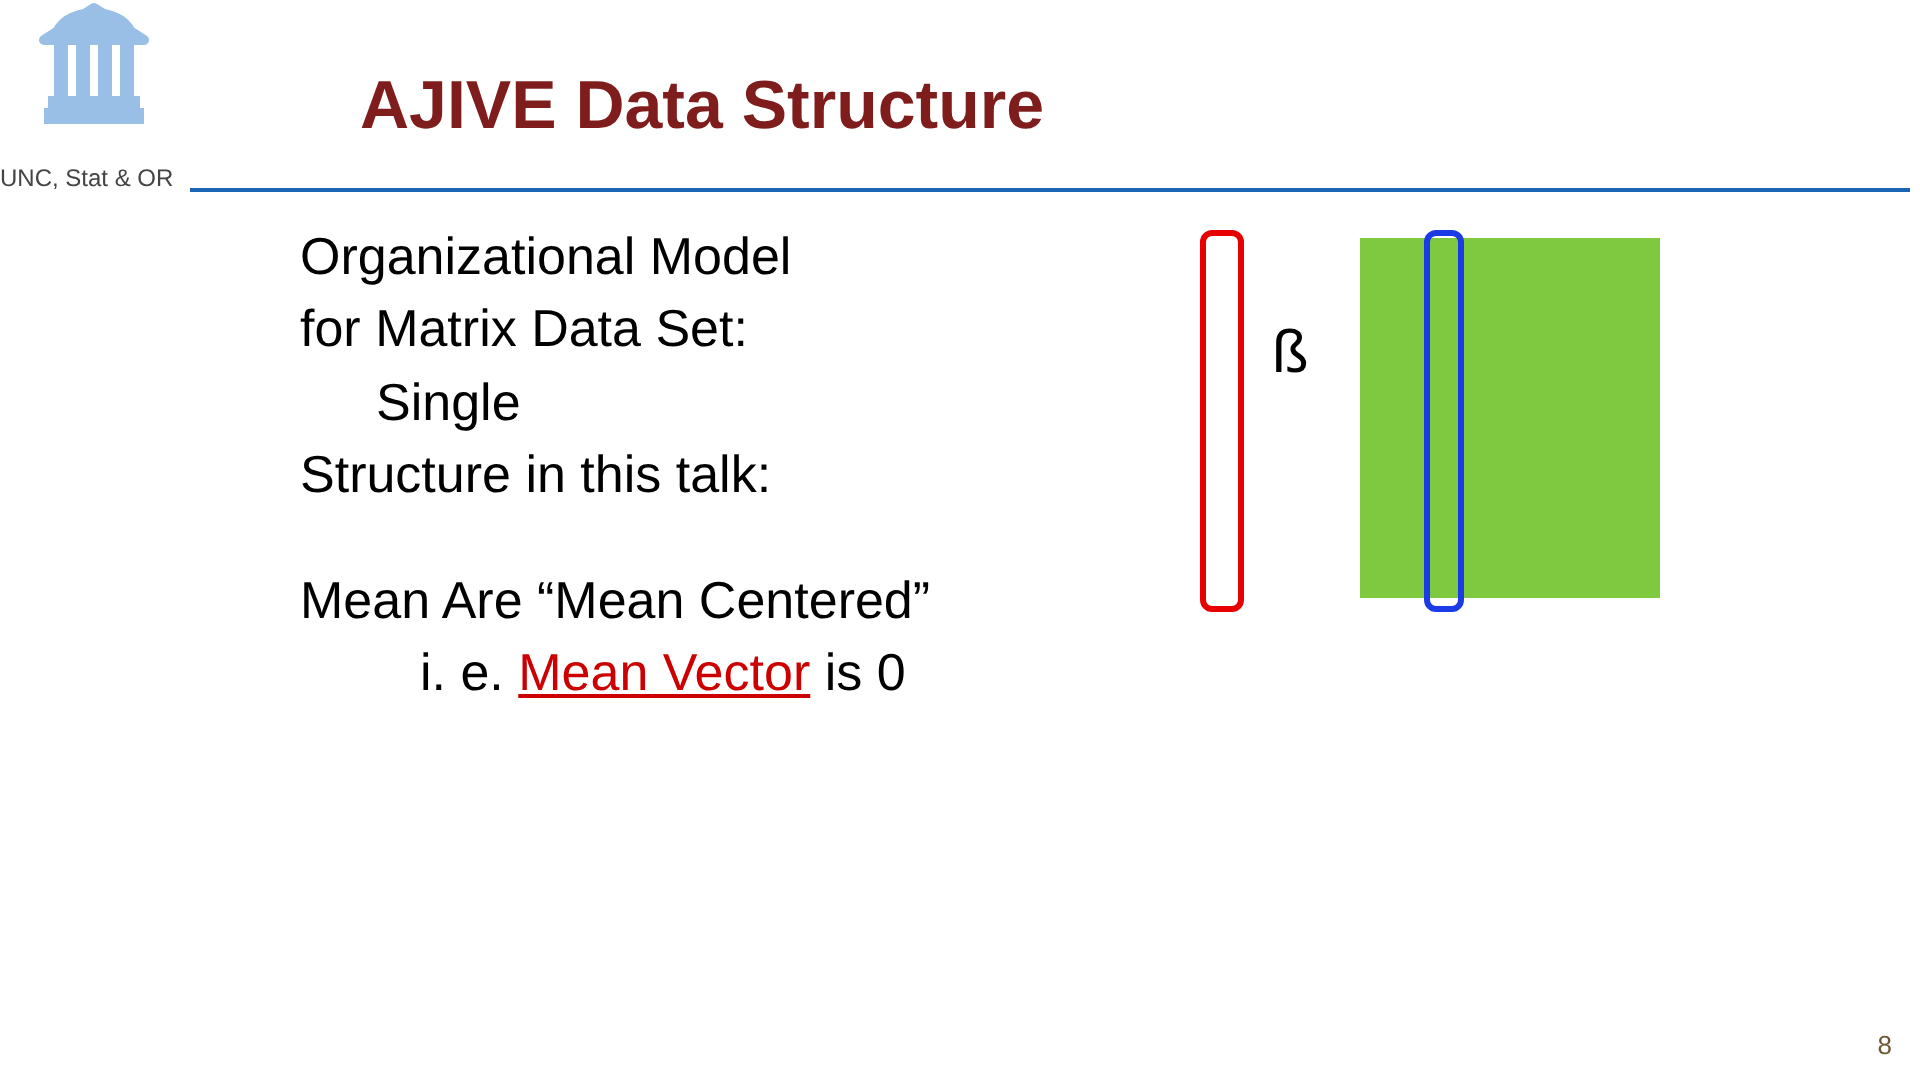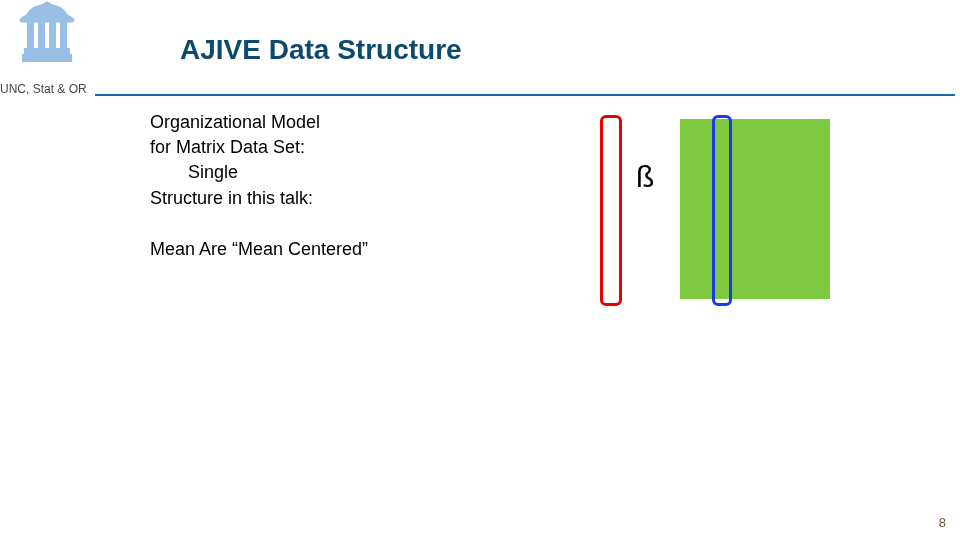--- a/index.html
+++ b/index.html
@@ -18,23 +18,23 @@
   }
   .logo {
     position: absolute;
     left: 18px;
     top: 0px;
   }
   .title {
     position: absolute;
     left: 180px;
     top: 34px;
-    font-size: 28px;
+    font-size: 34px;
     font-weight: bold;
-    color: #0c4a6e;
+    color: #7f1d1d;
   }
   .rule {
     position: absolute;
     left: 95px;
     top: 94px;
     width: 860px;
     height: 0;
     border-top: 2px solid #1a66b3;
   }
   .dept {
@@ -43,21 +43,21 @@
     top: 82px;
     width: 95px;
     font-size: 12px;
     color: #444;
   }
   .content {
     position: absolute;
     left: 150px;
     top: 110px;
     width: 440px;
-    font-size: 18px;
+    font-size: 26px;
     color: #000;
     line-height: 1.4;
   }
   .content .matrix {
     padding-left: 38px;
   }
   .content .ie {
     padding-left: 60px;
   }
   .red { color: #cc0000; }
@@ -139,20 +139,23 @@
 
 <div class="content">
   <div>Organizational Model</div>
   <div>for Matrix Data Set:</div>
   <div class="matrix">Single</div>
   <div>Structure in this talk:</div>
   <div class="spacer"></div>
   <div>
     <span>Mean Are </span><span>“Mean Centered”</span>
   </div>
+  <div class="ie">
+    <span>i. e. </span><span class="red underline">Mean Vector</span><span> is 0</span>
+  </div>
 </div>
 
 <div class="diagram">
   <div class="red-col"></div>
   <div class="green-block"></div>
   <div class="blue-col"></div>
 </div>
 
 <div class="arrow">ß</div>
 

